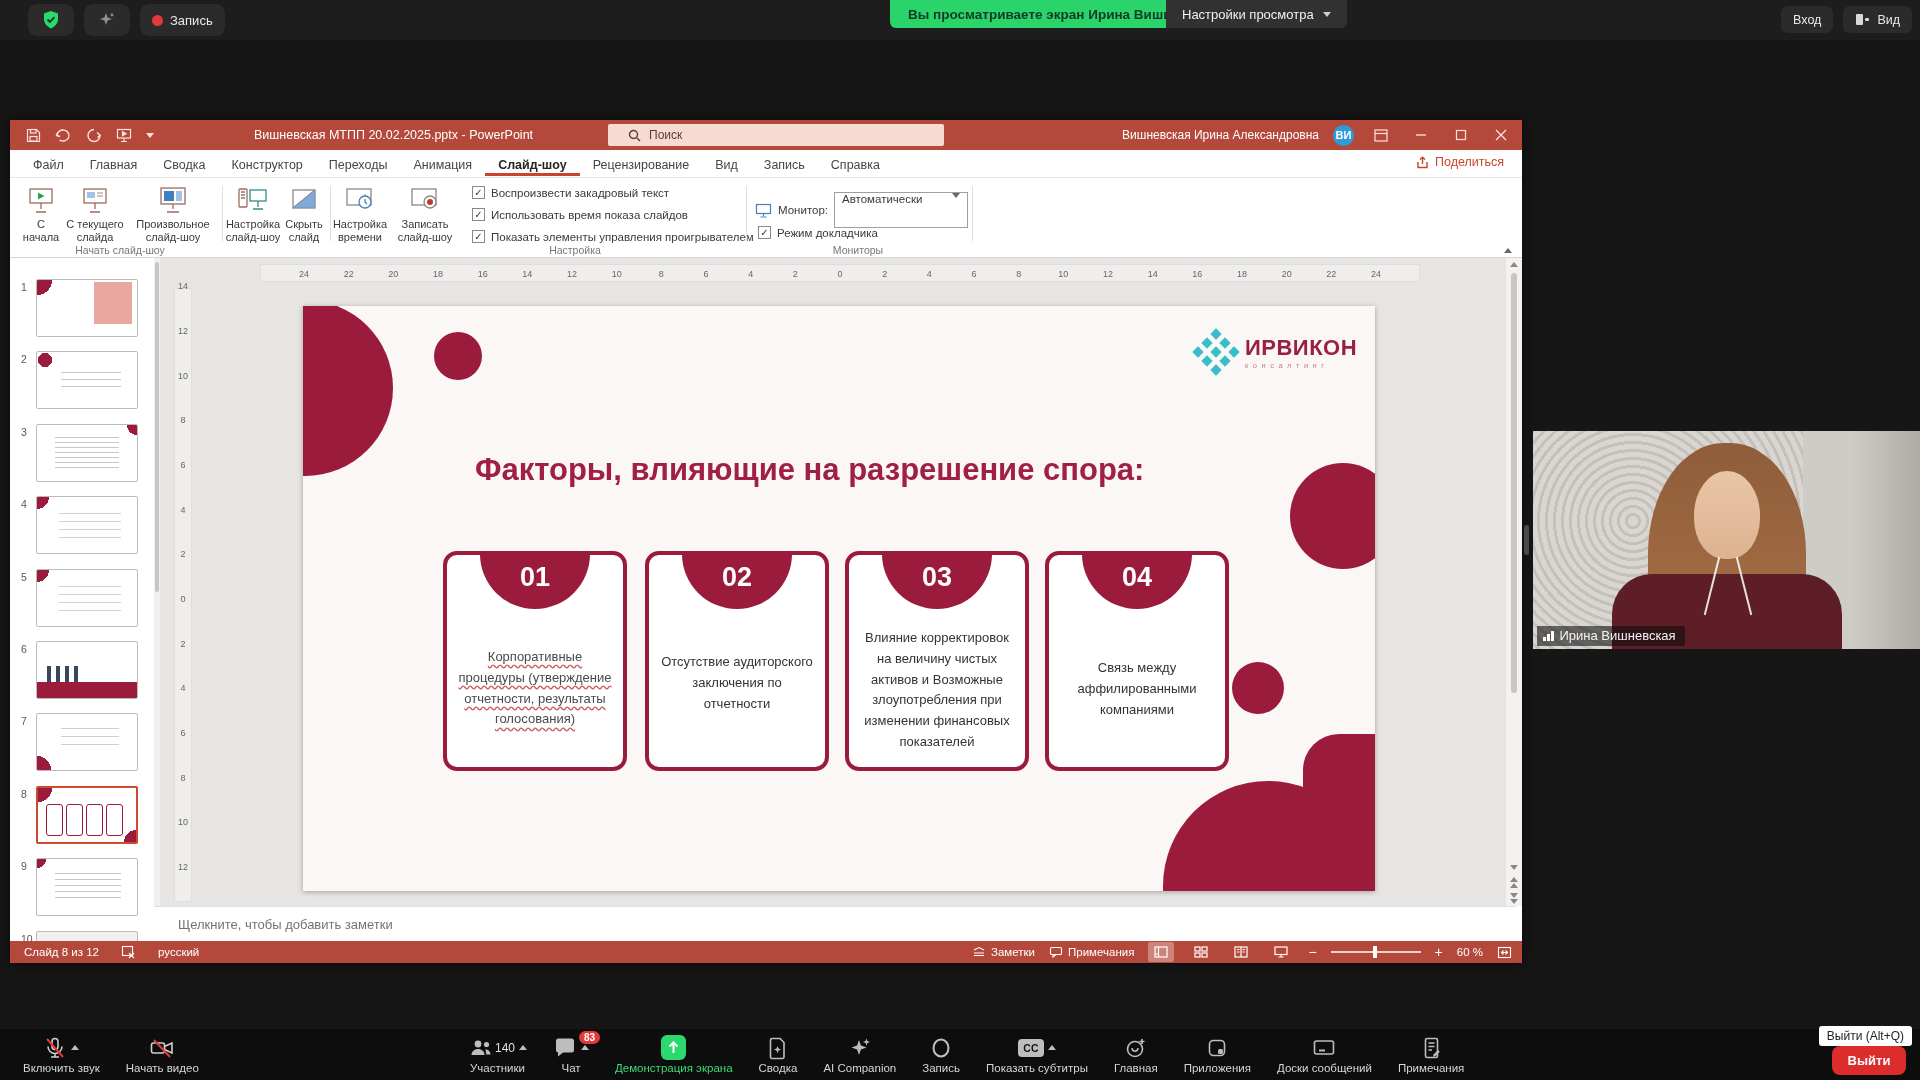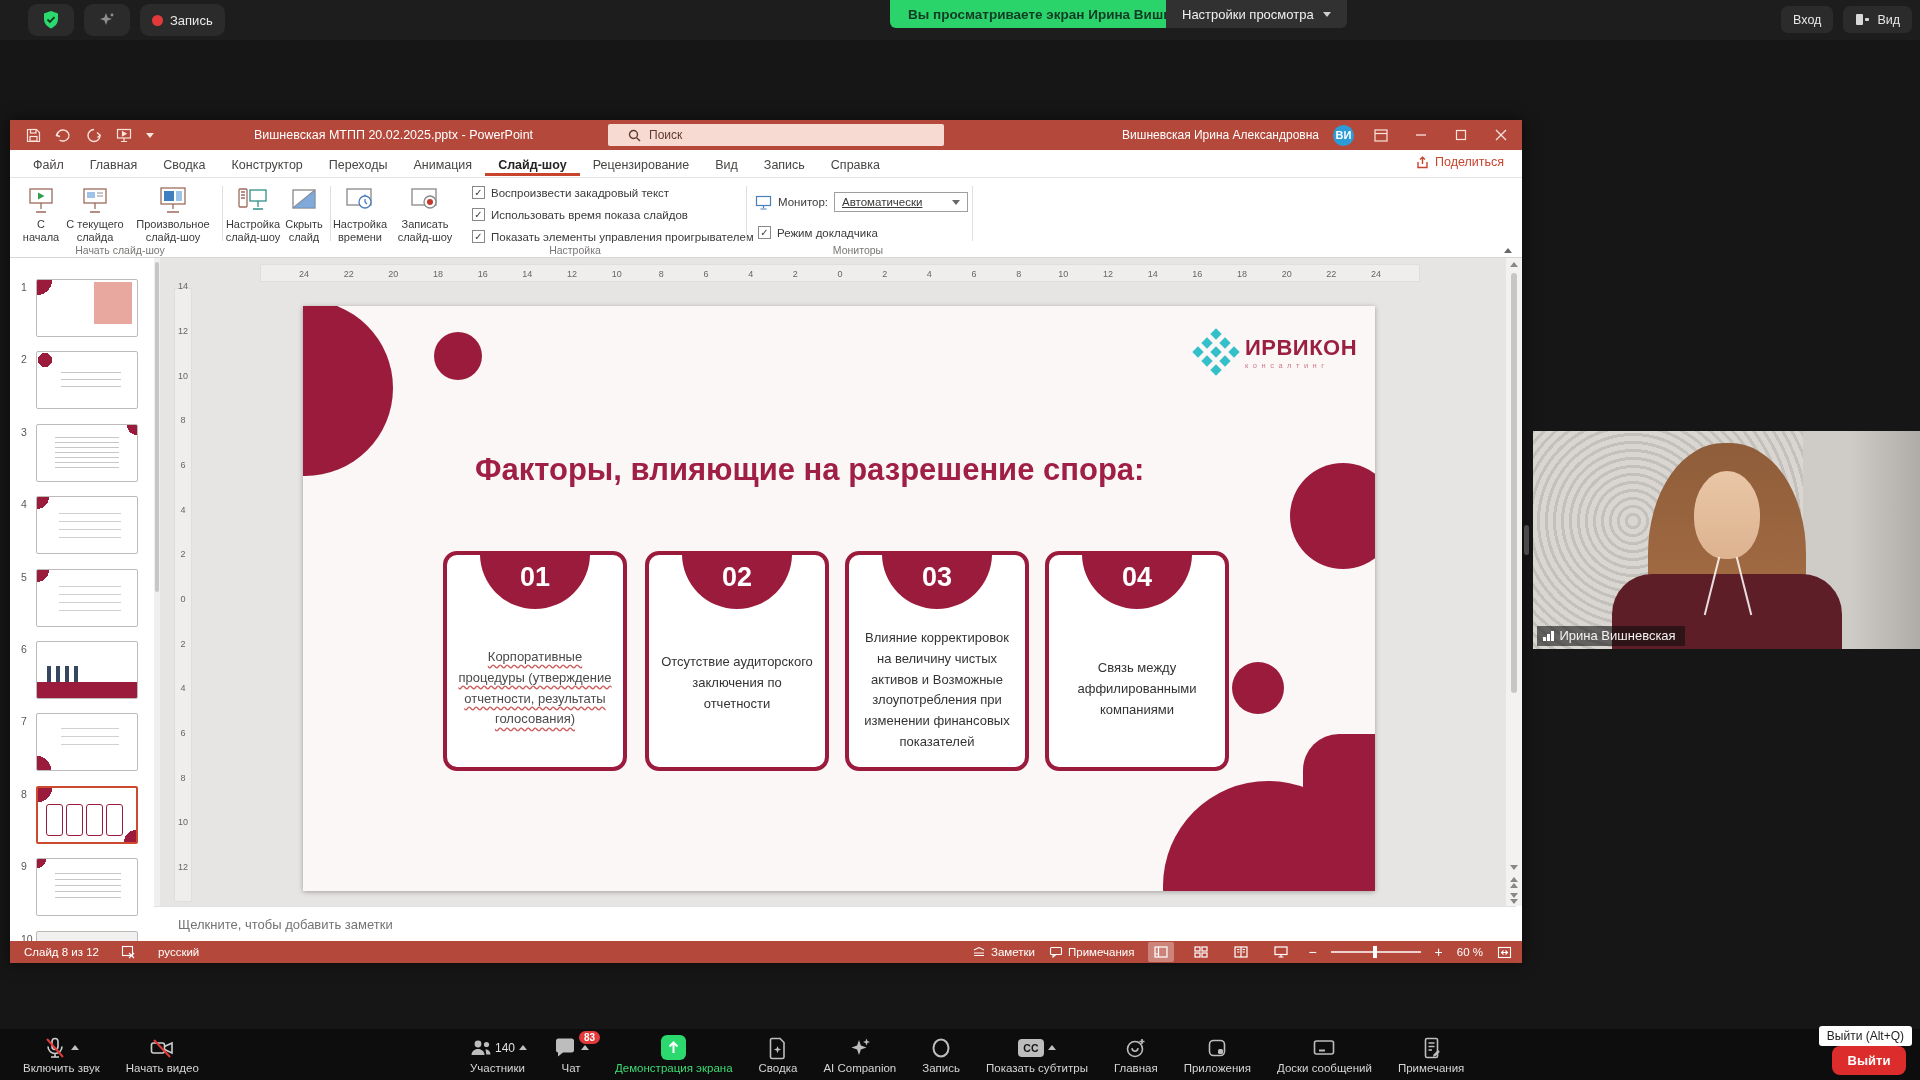--- a/index.html
+++ b/index.html
@@ -53,22 +53,22 @@
         border-bottom:1px solid #d8d6d5; }
   .rb-btn { position:absolute; top:5px; text-align:center; white-space:pre-line; line-height:1.22;
         font-size:11px; color:#3b3a39; display:flex; flex-direction:column; align-items:center; gap:3px; }
   .rb-btn .bicon { height:32px; display:flex; align-items:flex-end; }
   .rb-divider { position:absolute; top:8px; bottom:16px; width:1px; background:#e1dfde; }
   .rb-grouplabel { position:absolute; bottom:1px; font-size:10.5px; color:#7a7876; text-align:center; width:200px; }
   .rb-check { position:absolute; display:flex; align-items:center; gap:6px; font-size:11.5px; color:#3b3a39; white-space:nowrap; }
   .cbox { width:13px; height:13px; border:1px solid #8a8886; background:#fff; display:flex;
         align-items:center; justify-content:center; font-size:10px; color:#3b3a39; }
   .monitor-row { position:absolute; left:745px; top:14px; display:flex; align-items:center; gap:6px; font-size:11.5px; }
-  .monitor-select { width:134px; height:20px; border:1px solid #a19f9d; background:#fff;
-        display:flex; align-items:center; justify-content:space-between; padding:0 7px; font-size:11.5px;text-decoration:underline; }
+  .monitor-select { width:134px; height:36px; border:1px solid #a19f9d; background:#fff;
+        display:flex; align-items:flex-start; justify-content:space-between; padding:0 7px; font-size:11.5px; }
   .collapse-chev { position:absolute; right:10px; bottom:4px; }
 
   
   .thumbs { position:absolute; left:2px; top:138px; width:148px; height:683px; background:#fff; overflow:hidden; }
   .thumb-row { position:absolute; left:0; width:100%; height:60px; }
   .thumb-num { position:absolute; left:9px; top:2px; font-size:10.5px; color:#5a5856; }
   .thumb-box { position:absolute; left:24px; top:0; width:102px; height:58px; background:#fff;
         border:1px solid #bdbbba; border-radius:2px; overflow:hidden; }
   .thumb-box.selected { border:2px solid #CE4A2F; }
   .mini-card { display:inline-block; width:17px; height:32px; border:1px solid #9B1B3C; border-radius:3px;

